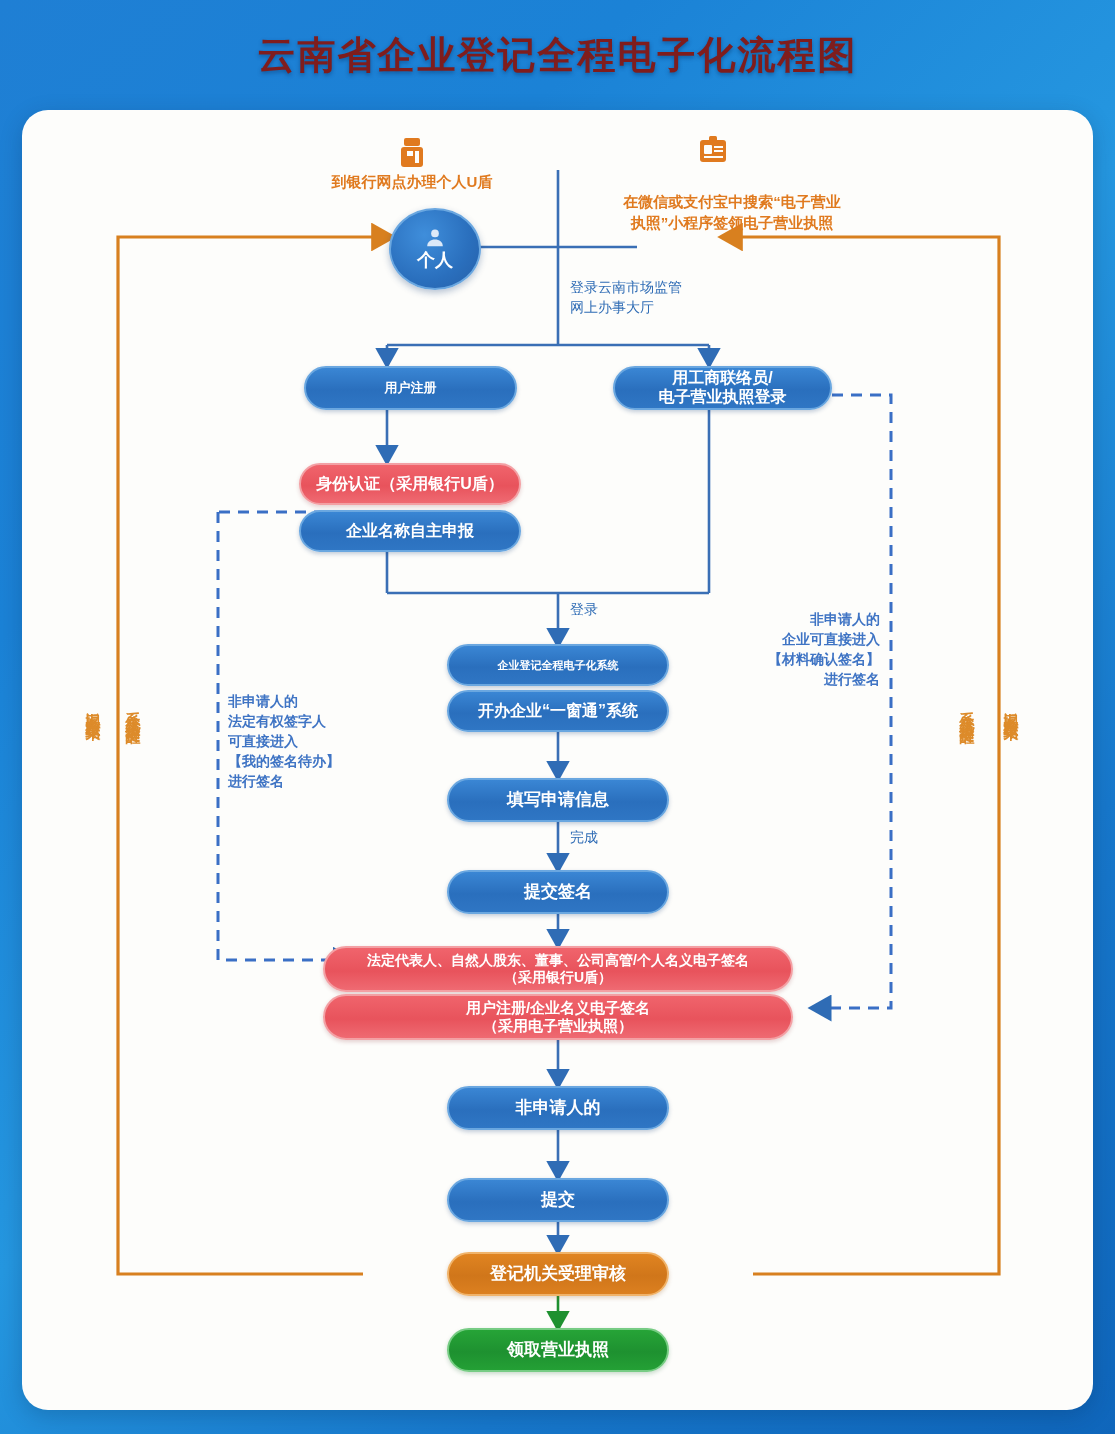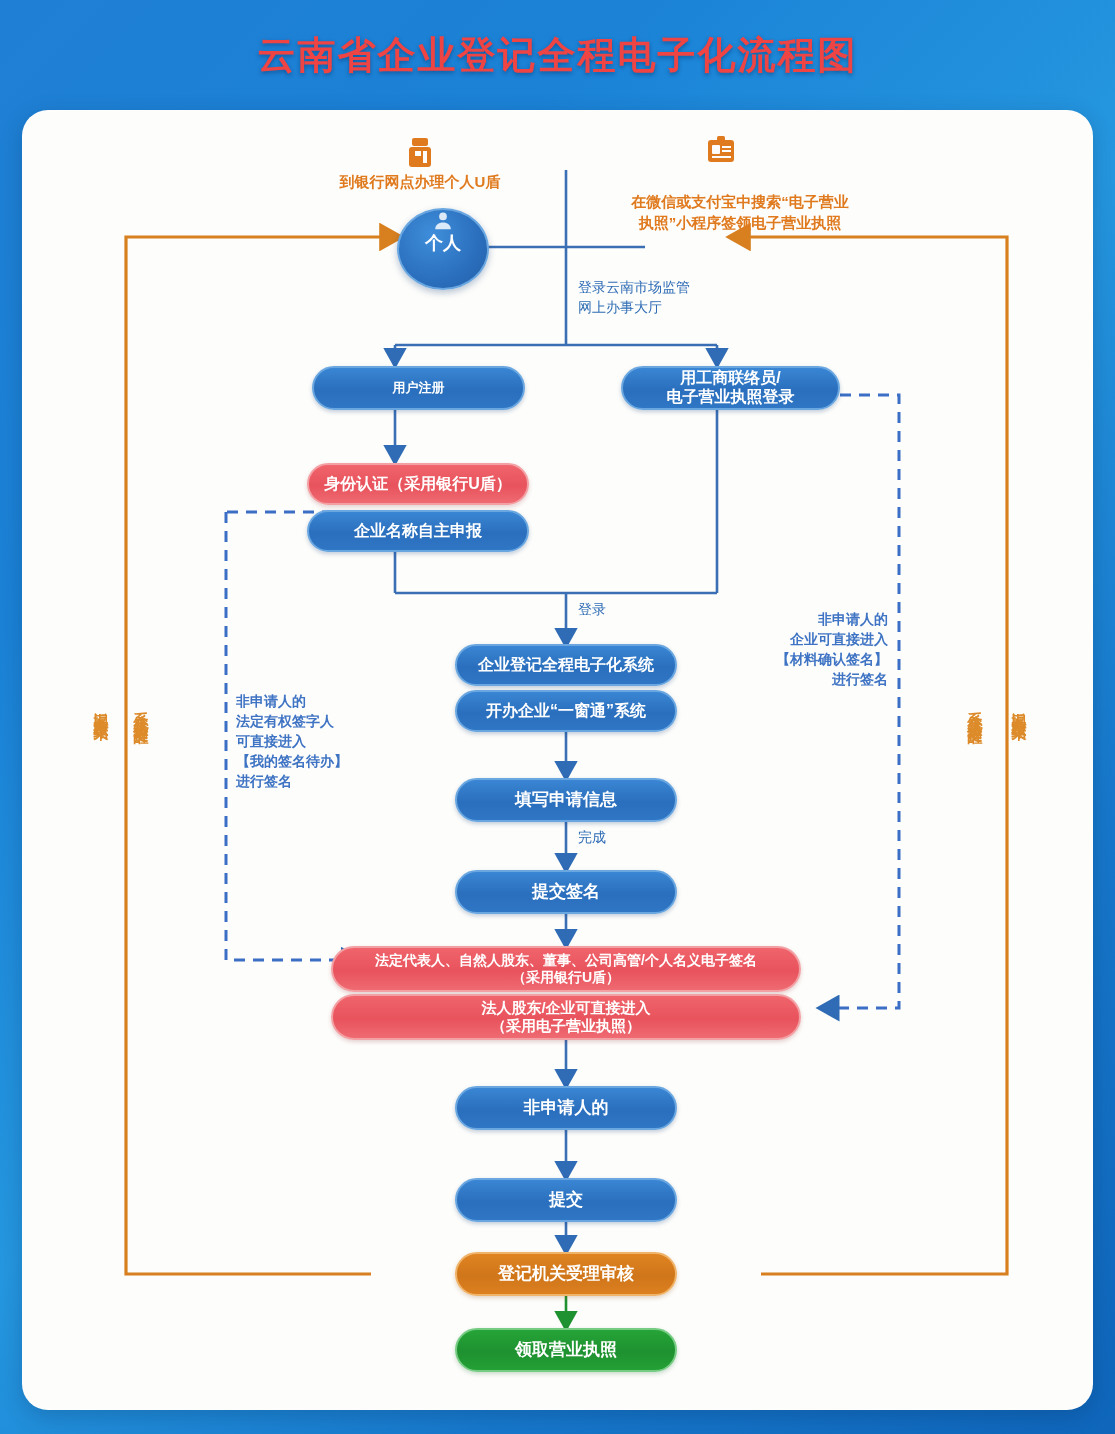--- a/index.html
+++ b/index.html
@@ -5,28 +5,28 @@
   html,body{margin:0;padding:0;}
   body{
     width:1115px;height:1434px;
     background:linear-gradient(135deg,#1f7fd4 0%,#1b82d6 25%,#2597e0 50%,#1778cc 75%,#0f66bb 100%);
     font-family:"Liberation Sans","DejaVu Sans",sans-serif;
     overflow:hidden;position:relative;
   }
   #stage{position:absolute;left:0;top:0;width:1115px;height:1434px;}
   .title{
     position:absolute;left:0;top:30px;width:1115px;text-align:center;
-    font-size:38px;font-weight:bold;color:#ef4444;letter-spacing:2px;
+    font-size:38px;font-weight:bold;color:#7f1d1d;letter-spacing:2px;
     text-shadow:0 2px 4px rgba(0,40,90,.45);
   }
   .card{
     position:absolute;left:22px;top:110px;width:1071px;height:1300px;
     background:#fdfdfb;border-radius:26px;box-shadow:0 6px 22px rgba(0,30,70,.22);
   }
-  .canvas{position:absolute;left:30px;top:110px;width:1071px;height:1300px;overflow:hidden;}
+  .canvas{position:absolute;left:22px;top:110px;width:1071px;height:1300px;overflow:hidden;}
   svg.lines{position:absolute;left:0;top:0;width:1071px;height:1300px;}
 
   
   .node{
     position:absolute;display:flex;align-items:center;justify-content:center;
     text-align:center;color:#fff;font-weight:bold;line-height:1.18;
     border-radius:26px;box-sizing:border-box;
   }
   .n-blue{
     background:linear-gradient(180deg,#3a86d4 0%,#2a6fbd 55%,#2f76c4 100%);
@@ -41,21 +41,21 @@
     border:2px solid #f0b36a;box-shadow:0 2px 4px rgba(130,70,10,.22);
   }
   .n-green{
     background:linear-gradient(180deg,#26a437 0%,#1e9130 55%,#24a035 100%);
     border:2px solid #77cc84;box-shadow:0 2px 4px rgba(20,100,40,.22);
   }
   .circ{
     position:absolute;border-radius:50%;
     background:radial-gradient(circle at 38% 32%,#3f8edb 0%,#2a6fbd 60%,#255fa8 100%);
     border:2px solid #6aa7e0;display:flex;flex-direction:column;
-    align-items:center;color:#fff;font-weight:bold;
+    align-items:center;justify-content:center;color:#fff;font-weight:bold;
     box-shadow:0 3px 7px rgba(20,60,120,.3);
   }
   .circ .cap{font-size:18px;margin-top:-1px;}
   .circ svg{display:block;}
 
   .hdr-note{
     position:absolute;color:#e07a1f;font-weight:bold;font-size:15px;
     line-height:1.35;text-align:center;
   }
   .hdr-icon{position:absolute;}
@@ -199,21 +199,21 @@
     </div>
 
     <div class="node n-red" style="left:277px;top:353px;width:222px;height:42px;font-size:16px;">
       <span>身份认证（采用银行U盾）</span>
     </div>
 
     <div class="node n-blue" style="left:277px;top:400px;width:222px;height:42px;font-size:16px;">
       <span>企业名称自主申报</span>
     </div>
 
-    <div class="node n-blue" style="left:425px;top:534px;width:222px;height:42px;font-size:16px;">
+    <div class="node n-blue" style="left:425px;top:534px;width:222px;height:42px;font-size:11px;">
       <span>企业登记全程电子化系统</span>
     </div>
 
     <div class="node n-blue" style="left:425px;top:580px;width:222px;height:42px;font-size:16px;">
       <span>开办企业“一窗通”系统</span>
     </div>
 
     <div class="node n-blue" style="left:425px;top:668px;width:222px;height:44px;font-size:17px;">
       <span>填写申请信息</span>
     </div>
@@ -221,21 +221,21 @@
     <div class="node n-blue" style="left:425px;top:760px;width:222px;height:44px;font-size:17px;">
       <span>提交签名</span>
     </div>
 
     <div class="node n-red" style="left:301px;top:836px;width:470px;height:46px;font-size:14px;white-space:pre-line;border-radius:24px;justify-content:center;">
       <span>法定代表人、自然人股东、董事、公司高管/个人名义电子签名
 （采用银行U盾）</span>
     </div>
 
     <div class="node n-red" style="left:301px;top:884px;width:470px;height:46px;font-size:15px;white-space:pre-line;border-radius:24px;">
-      <span>法人股东/企业可直接进入
+      <span>用户注册/企业名义电子签名
 （采用电子营业执照）</span>
     </div>
 
     <div class="node n-blue" style="left:425px;top:976px;width:222px;height:44px;font-size:17px;">
       <span>非申请人的</span>
     </div>
 
     <div class="node n-blue" style="left:425px;top:1068px;width:222px;height:44px;font-size:17px;">
       <span>提交</span>
     </div>

